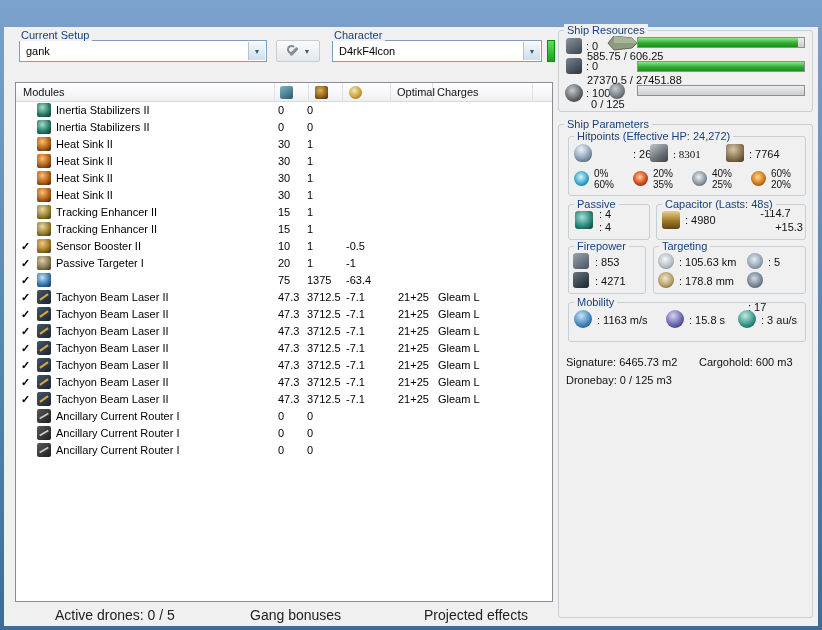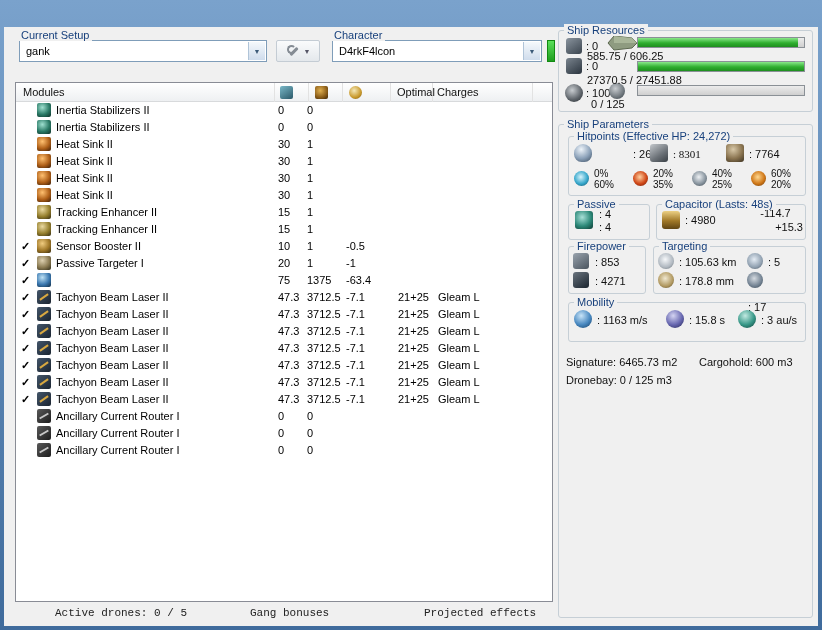--- a/index.html
+++ b/index.html
@@ -65,21 +65,21 @@
   .sensor-booster-icon { background:radial-gradient(circle at 38% 32%,#f0cc80,#a07828 55%,#362a0c); }
   .passive-targeter-icon { background:radial-gradient(circle at 38% 32%,#ddd0b0,#8a7a52 55%,#2e2a16); }
   .mwd-icon { background:radial-gradient(circle at 38% 32%,#bfe2f5,#3a78b0 55%,#0e2a44); }
   .beam-laser-icon { background:linear-gradient(135deg,#44566a 0%,#1a2430 100%); }
   .beam-laser-icon::after { content:""; position:absolute; left:2px; top:6px; width:10px; height:2px; background:#d8a840; transform:rotate(-35deg); }
   .empty-slot-icon { background:none; }
   .empty-slot-icon::after { content:""; position:absolute; left:1px; top:6px; width:12px; height:3px; background:#9aa0a6; border-radius:2px; transform:rotate(-40deg); }
   .rig-icon { background:linear-gradient(135deg,#5a5a5a,#1c1c1c); }
   .rig-icon::after { content:""; position:absolute; left:2px; top:6px; width:10px; height:2px; background:#c8c8c8; transform:rotate(-30deg); }
 
-  .footer-lbl { position:absolute; font-size:11px; color:#222;font-family:Liberation Mono, monospace; }
+  .footer-lbl { position:absolute; font-size:14px; color:#222; }
 
   
   .bar { position:absolute; width:168px; height:11px; border:1px solid #8a9096; background:linear-gradient(#ececec,#cfcfcf); }
   .bar-fill { height:100%; background:linear-gradient(180deg,#8ae88a 0%,#2fae2f 55%,#1e8e1e 100%); }
 
   
   .stat-icon { position:absolute; width:16px; height:16px; border-radius:3px; display:inline-block; }
   .turret-slots-icon { background:linear-gradient(145deg,#8a949e,#3a444e); }
   .launcher-slots-icon { background:linear-gradient(145deg,#7a848e,#2a343e); }
   .calibration-icon { border-radius:50%; background:radial-gradient(circle at 40% 35%,#c8ccd0,#5a6066 60%,#23282c); width:18px; height:18px; }

